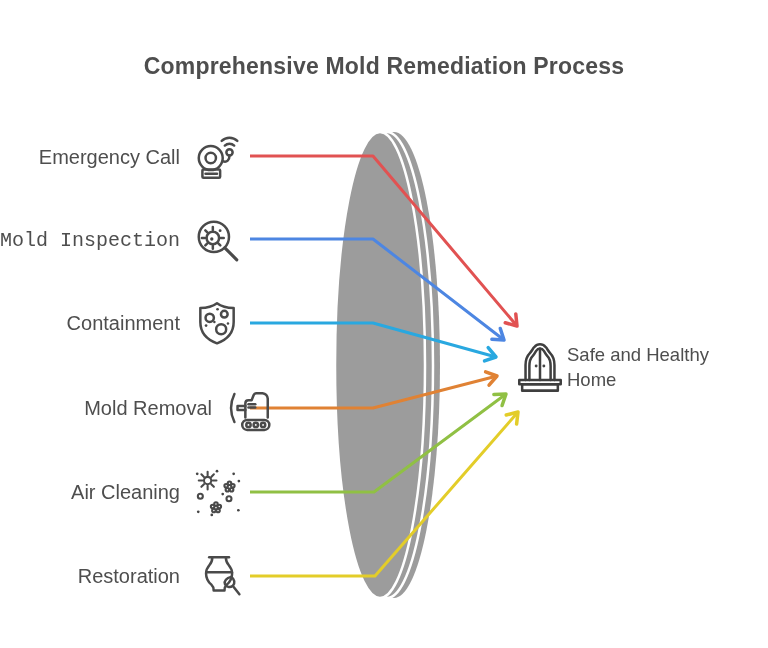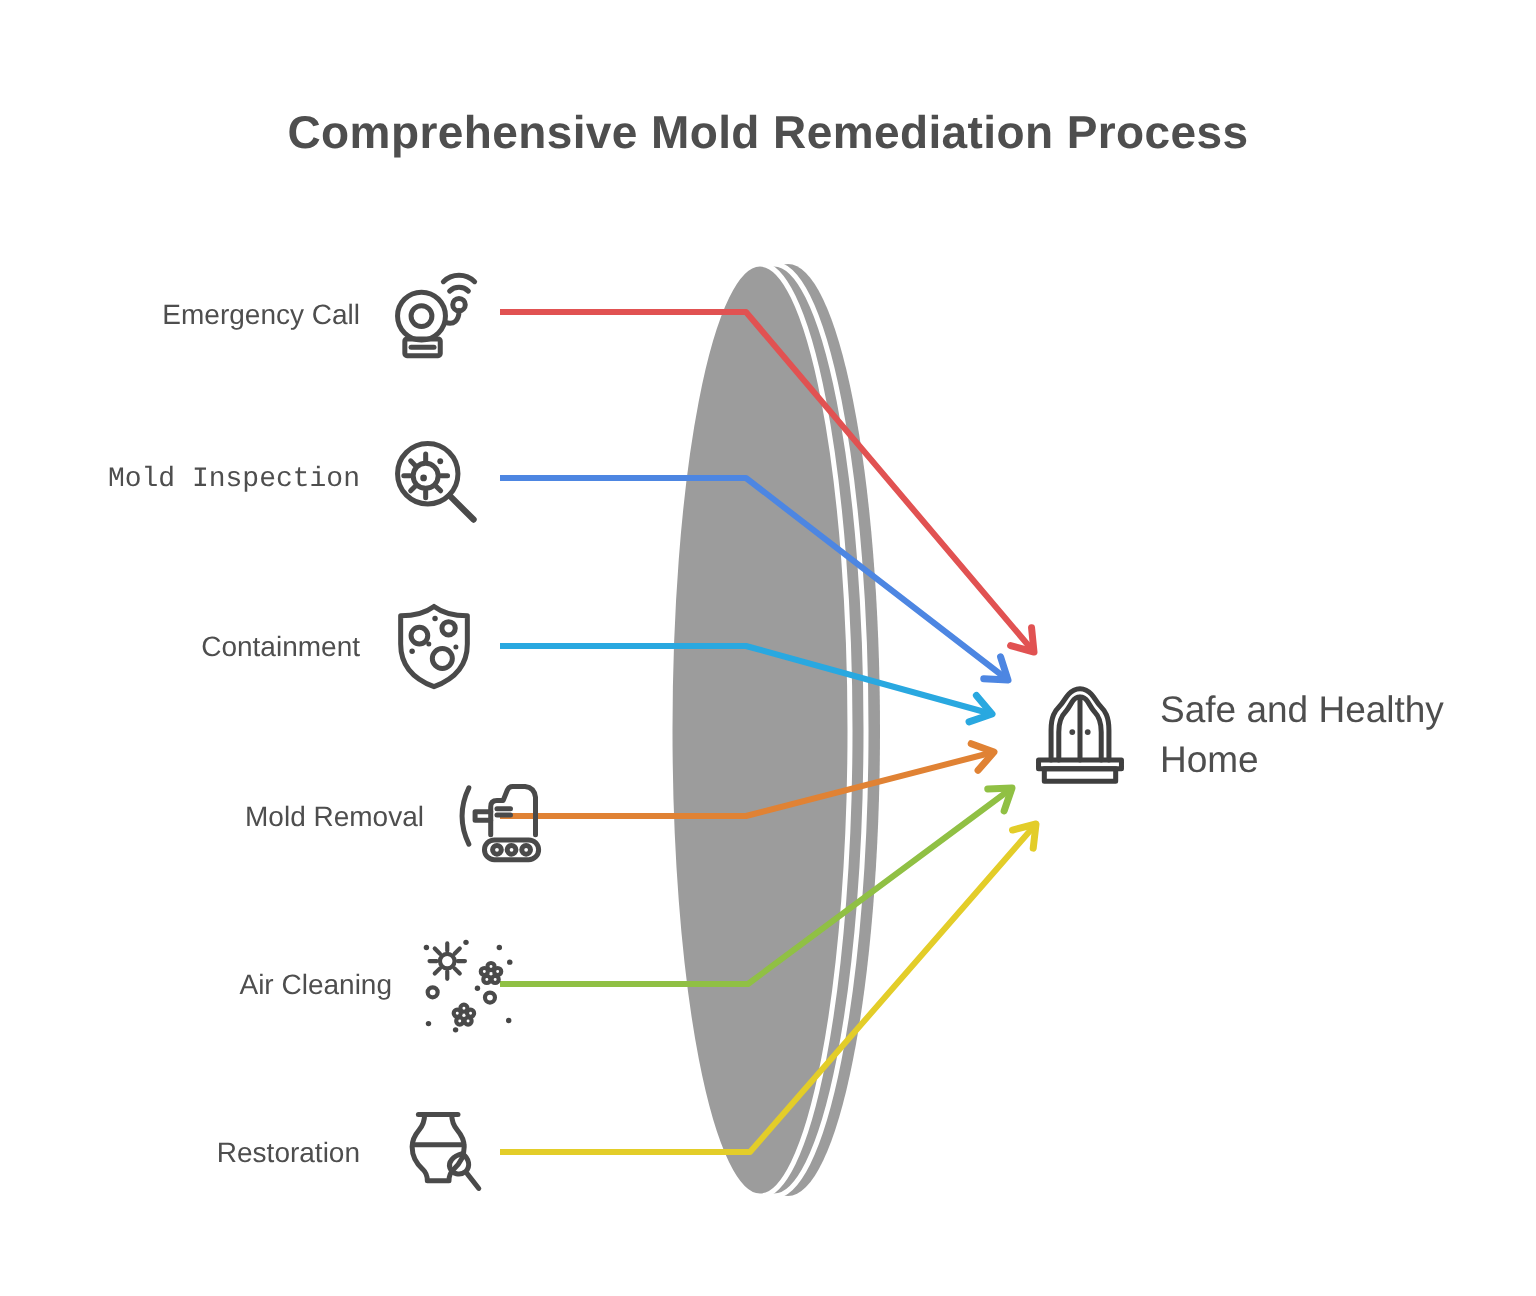--- a/index.html
+++ b/index.html
@@ -2,25 +2,25 @@
 <html><head>
 <meta charset="utf-8">
 <style>
   html,body{margin:0;padding:0;background:#ffffff;}
   .canvas{position:relative;width:768px;height:634px;background:#ffffff;overflow:hidden;
           font-family:"Liberation Sans","DejaVu Sans",sans-serif;}
   .title{position:absolute;top:53px;left:0;width:768px;text-align:center;
          font-size:23px;font-weight:700;color:#4e4e4e;letter-spacing:.2px;}
   .step-row{position:absolute;left:0;width:242px;height:52px;display:flex;
             align-items:center;justify-content:flex-end;gap:12px;}
-  .step-label{font-size:14px;color:#4e4e4e;white-space:nowrap;margin-left:43px;}
+  .step-label{font-size:20px;color:#4e4e4e;white-space:nowrap;margin-left:43px;}
   .icon{width:50px;height:50px;flex:0 0 50px;}
   .icon svg{width:100%;height:100%;}
   .overlay{position:absolute;top:0;left:0;width:768px;height:648px;}
-  .outcome{position:absolute;top:340px;left:513px;display:flex;gap:13px;align-items:flex-start;}
+  .outcome{position:absolute;top:340px;left:513px;display:flex;align-items:flex-start;}
   .outcome-icon{width:54px;height:56px;flex:0 0 54px;}
   .outcome-label{font-size:18.5px;line-height:25px;color:#4e4e4e;width:162px;margin-top:2px;}
   .dot{fill:#464646;stroke:none;}
   svg{display:block;}
 </style>
 </head>
 <body>
 
 <div class="canvas">
 
@@ -124,21 +124,21 @@
         <circle cx="37.5" cy="40.2" r="2.1"></circle>
         <path d="M20.5,33 L20.5,19.5 Q20.5,16.5 23.5,16.5 L26.5,16.5 L28.5,11.5 Q29.2,9.8 31,9.8 L37,9.8 Q41.5,10.3 42,15 L42,33"></path>
         <line x1="23.5" y1="20.5" x2="30" y2="20.5"></line>
         <line x1="23.5" y1="23.5" x2="30" y2="23.5"></line>
         <path d="M20.5,22 L13,22 M20.5,26 L13,26 M13,22 L13,26"></path>
         <path d="M10,10.5 Q3.5,24 10,37.5"></path>
       </svg>
     </span>
   </div>
 
-  <div class="step-row" style="top:466px;padding-left:16px;">
+  <div class="step-row" style="top:466px;">
     <span class="step-label">Air Cleaning</span>
     <span class="icon">
       <svg viewBox="0 0 48 48" fill="none" stroke-width="2" stroke-linecap="round" stroke-linejoin="round" stroke="#4a4a4a">
         <circle cx="15" cy="13" r="3.5"></circle>
         <line x1="15" y1="8" x2="15" y2="4.5"></line>
         <line x1="15" y1="18" x2="15" y2="21.5"></line>
         <line x1="10" y1="13" x2="6.5" y2="13"></line>
         <line x1="20" y1="13" x2="23.5" y2="13"></line>
         <line x1="11.5" y1="9.5" x2="9" y2="7"></line>
         <line x1="18.5" y1="9.5" x2="21" y2="7"></line>

